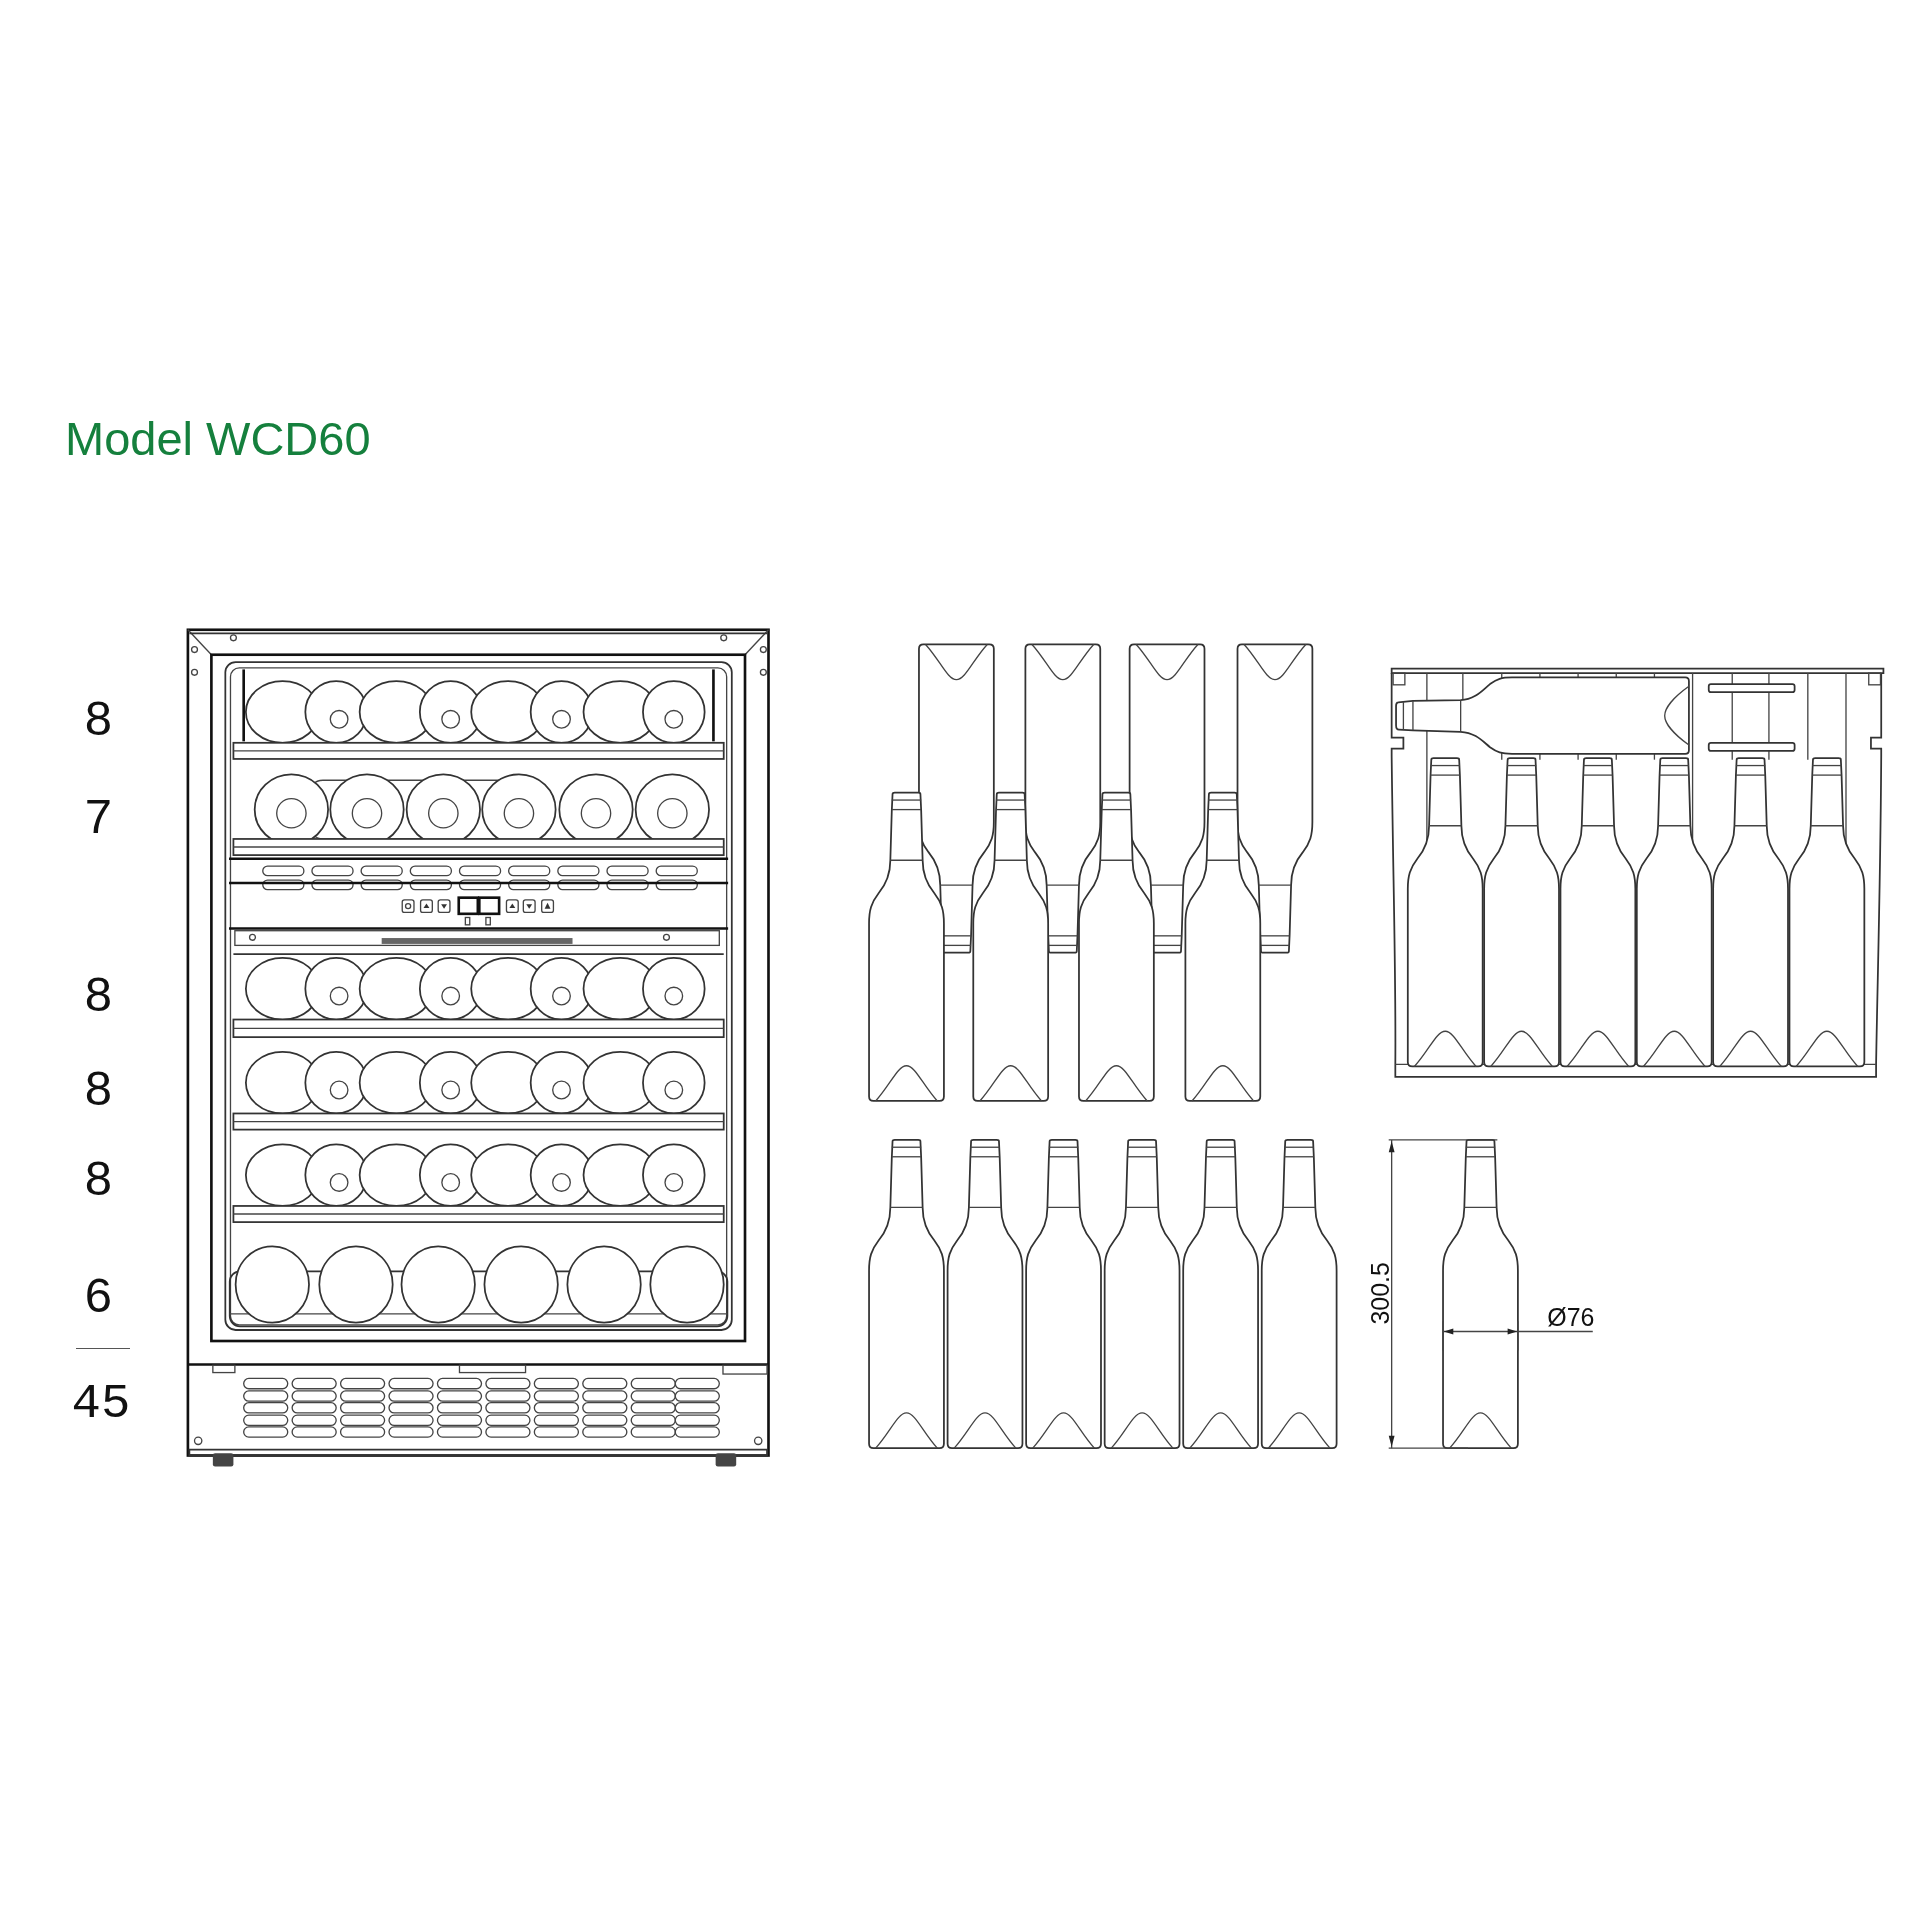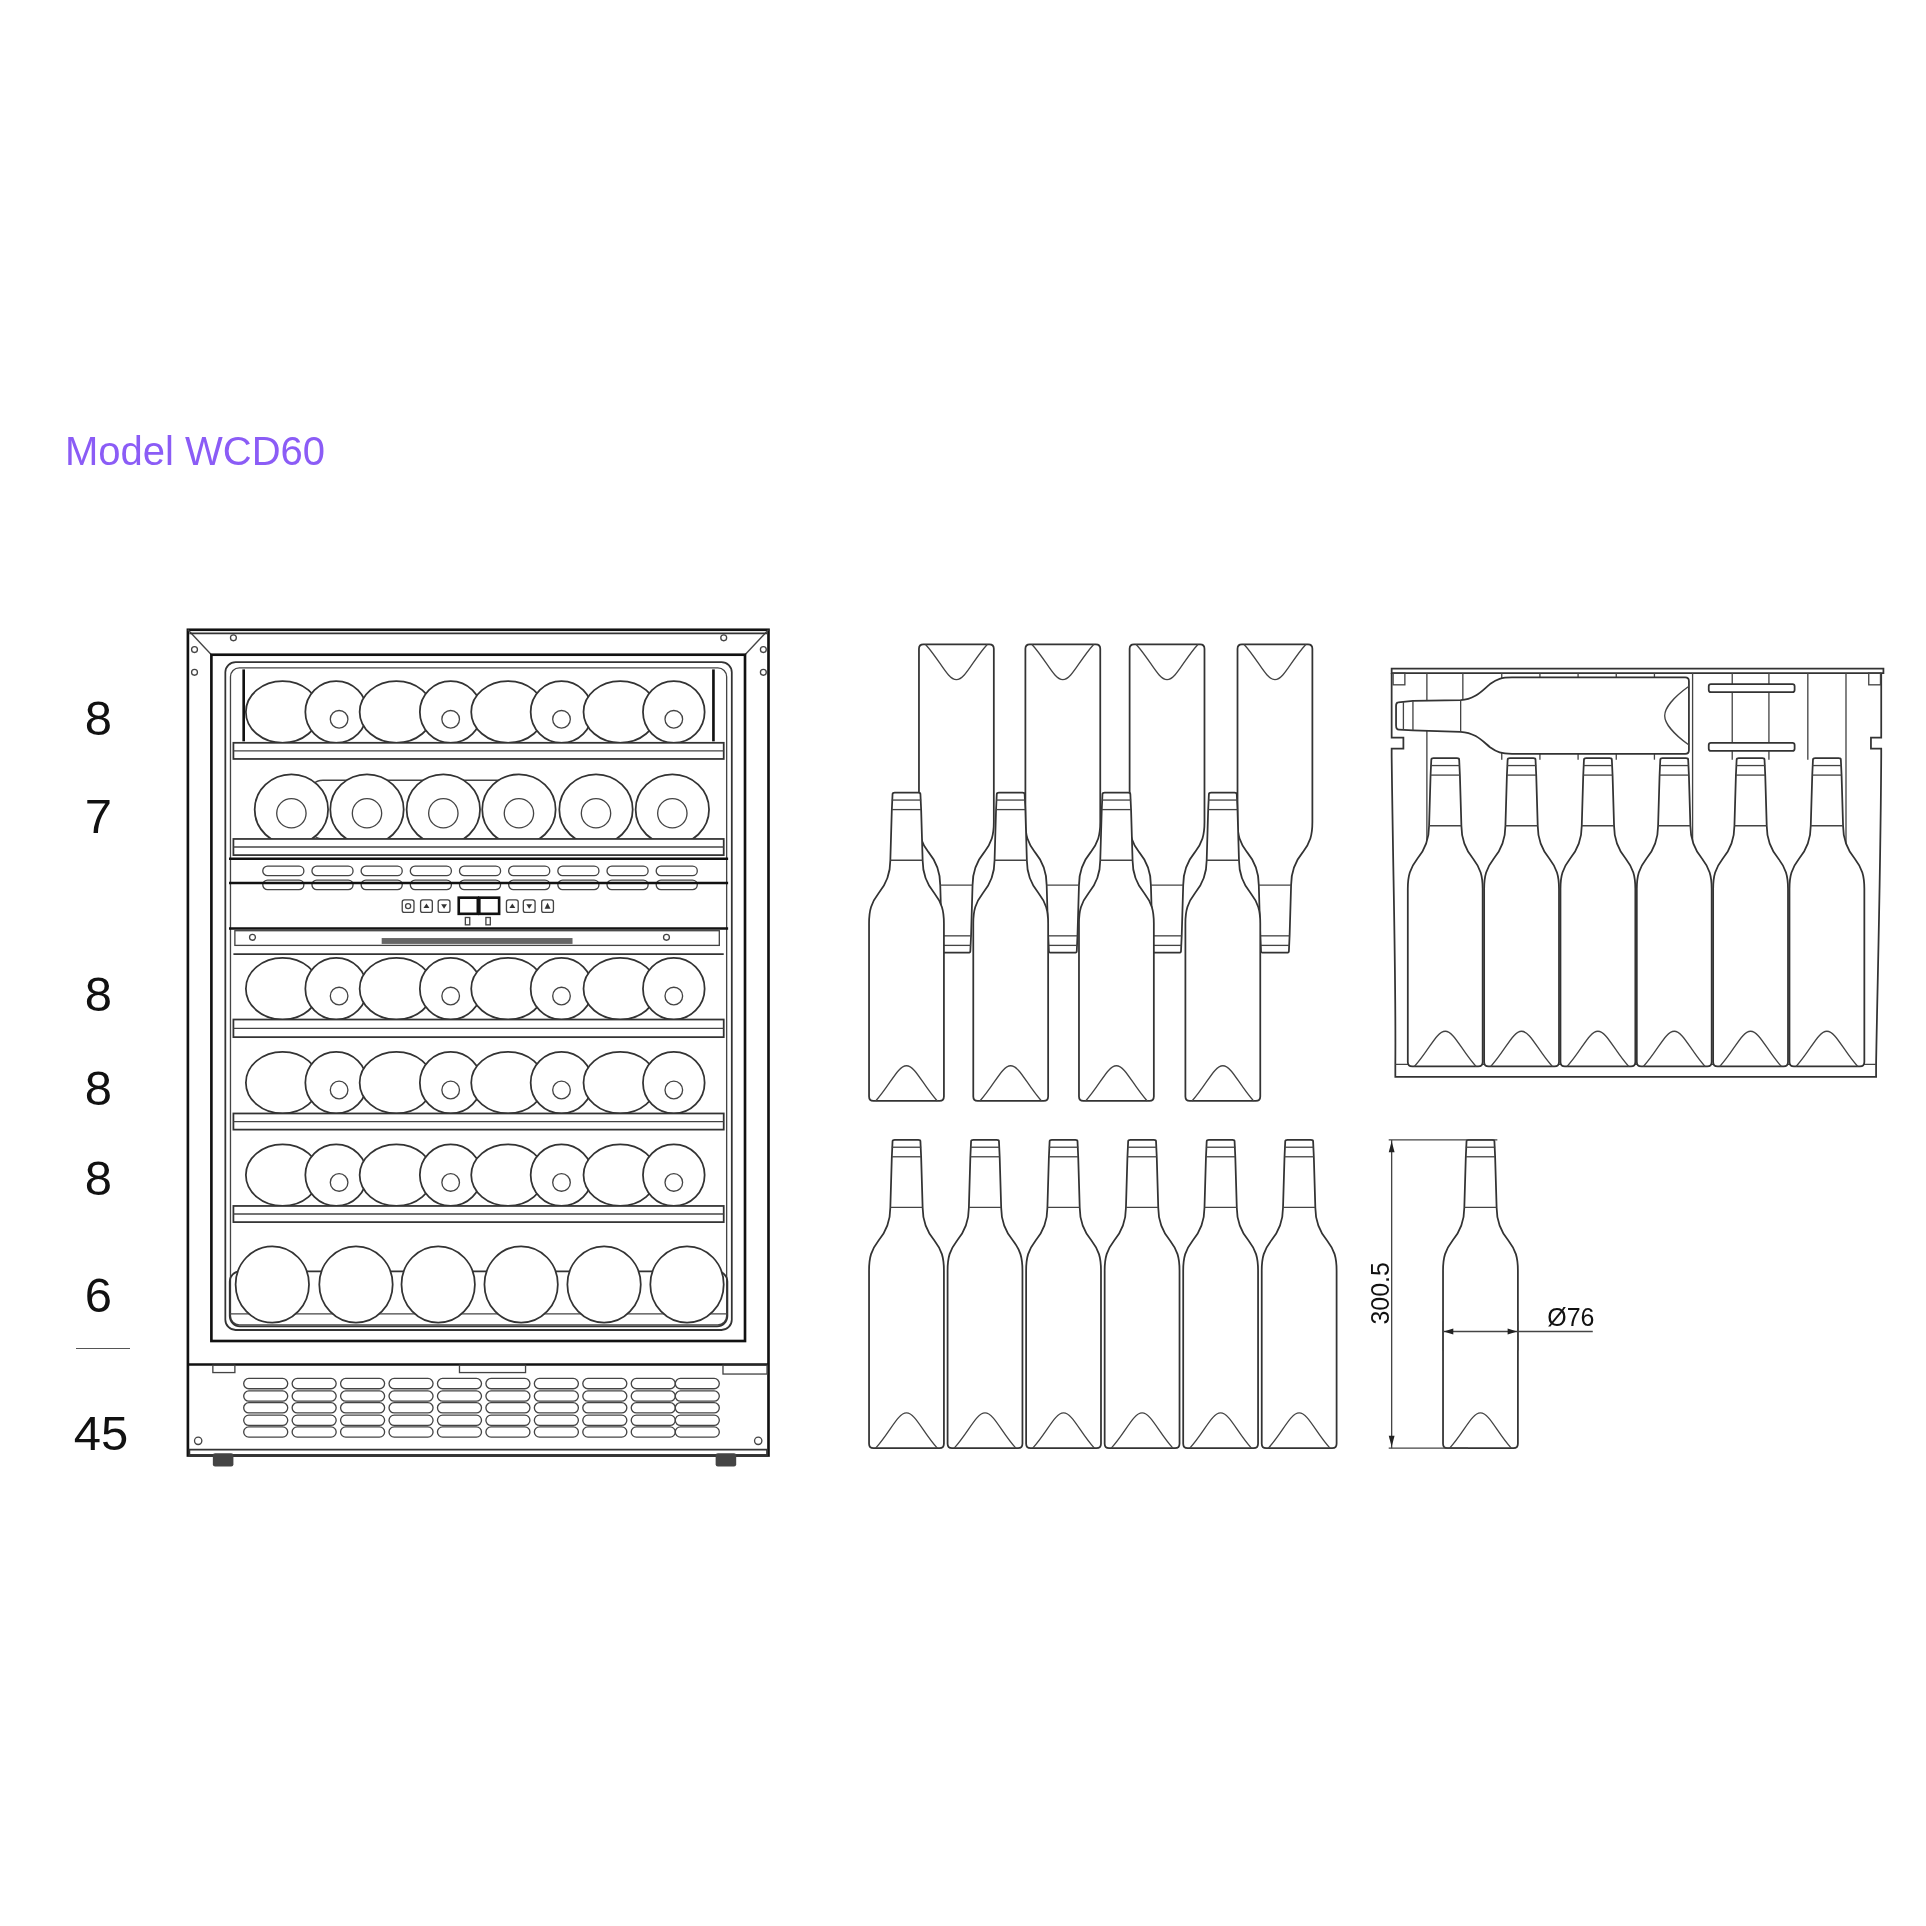--- a/index.html
+++ b/index.html
@@ -1,17 +1,17 @@
 <!DOCTYPE html>
 <html style="font-size:11.7px"><head>
 <meta charset="utf-8">
 <style>
   html, body { margin: 0; padding: 0; background: #ffffff; }
   body { width: 1926px; height: 1926px; position: relative; overflow: hidden; font-family: "Liberation Sans", sans-serif; color: #111; }
-  #title { position: absolute; left: 65px; top: 415px; font-size: 40px; line-height: 1; letter-spacing: 0px; color: #8b5cf6; margin-top: 16px; }
+  #title { position: absolute; left: 65px; top: 415px; font-size: 47px; line-height: 1; letter-spacing: 0px; color: #15803d; }
   .count { position: absolute; left: 73px; width: 51px; text-align: center; font-size: 49px; line-height: 1; color: #111; }
   #total-line { position: absolute; left: 76px; top: 1348px; width: 54px; height: 0; border-top: 1.5px solid #555; }
   svg { position: absolute; left: 0; top: 0; }
   .ln { fill: none; stroke: #333; stroke-width: 2.4; }
   .lnb { fill: none; stroke: #111; stroke-width: 3.6; }
   .lnt { fill: none; stroke: #444; stroke-width: 1.8; }
   .wf { fill: #fff; stroke: #333; stroke-width: 2.4; }
   .dim-label { font-family: "Liberation Sans", sans-serif; font-size: 34px; fill: #111; }
 </style>
 </head>
@@ -19,21 +19,21 @@
 
 <div id="title">Model WCD60</div>
 
 <div class="count" style="top:694px">8</div>
 <div class="count" style="top:792px">7</div>
 <div class="count" style="top:970px">8</div>
 <div class="count" style="top:1064px">8</div>
 <div class="count" style="top:1154px">8</div>
 <div class="count" style="top:1271px">6</div>
 <div id="total-line"></div>
-<div class="count" style="top:1409px; left:68px; width:66px;">45</div>
+<div class="count" style="top:1380px; left:68px; width:66px;font-family:Liberation Mono, monospace;">45</div>
 
 <svg width="1926" height="1926" viewBox="0 0 2624 2624">
   <defs>
 
     <g id="bottle-up">
       <path class="wf" d="M -19 2 Q -19 0 -16 0 L 16 0 Q 19 0 19 2 L 20 24 L 22 92
                C 22 110 28 125 38 137 C 48 150 51 160 51 178
                L 51 414 Q 51 420 45 420 L -45 420 Q -51 420 -51 414
                L -51 178 C -51 160 -48 150 -38 137 C -28 125 -22 110 -22 92
                L -20 24 Z"></path>

